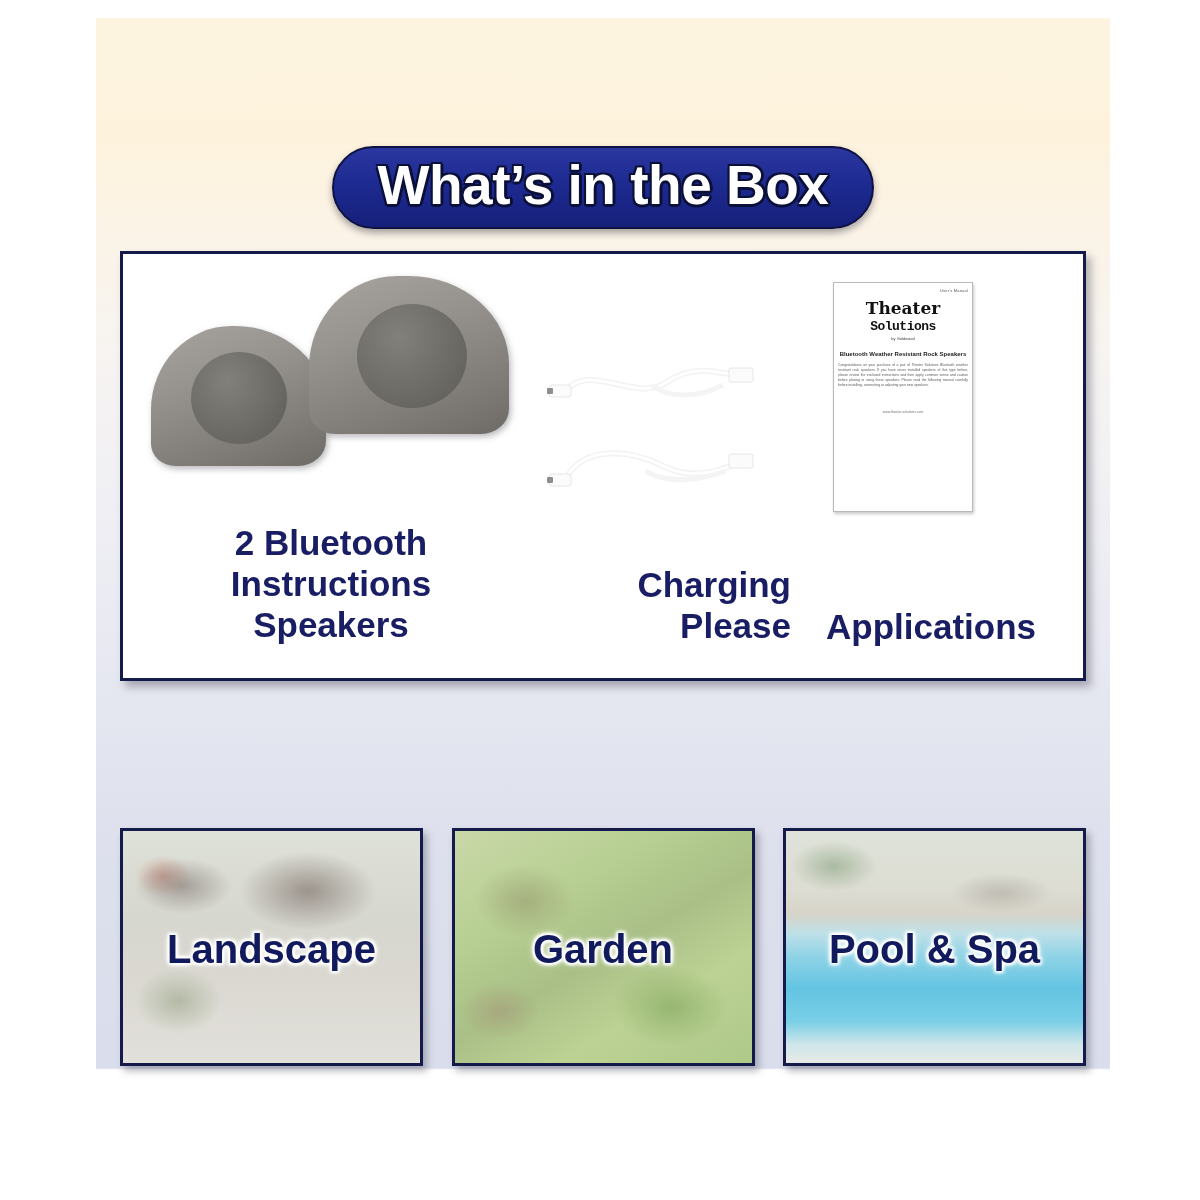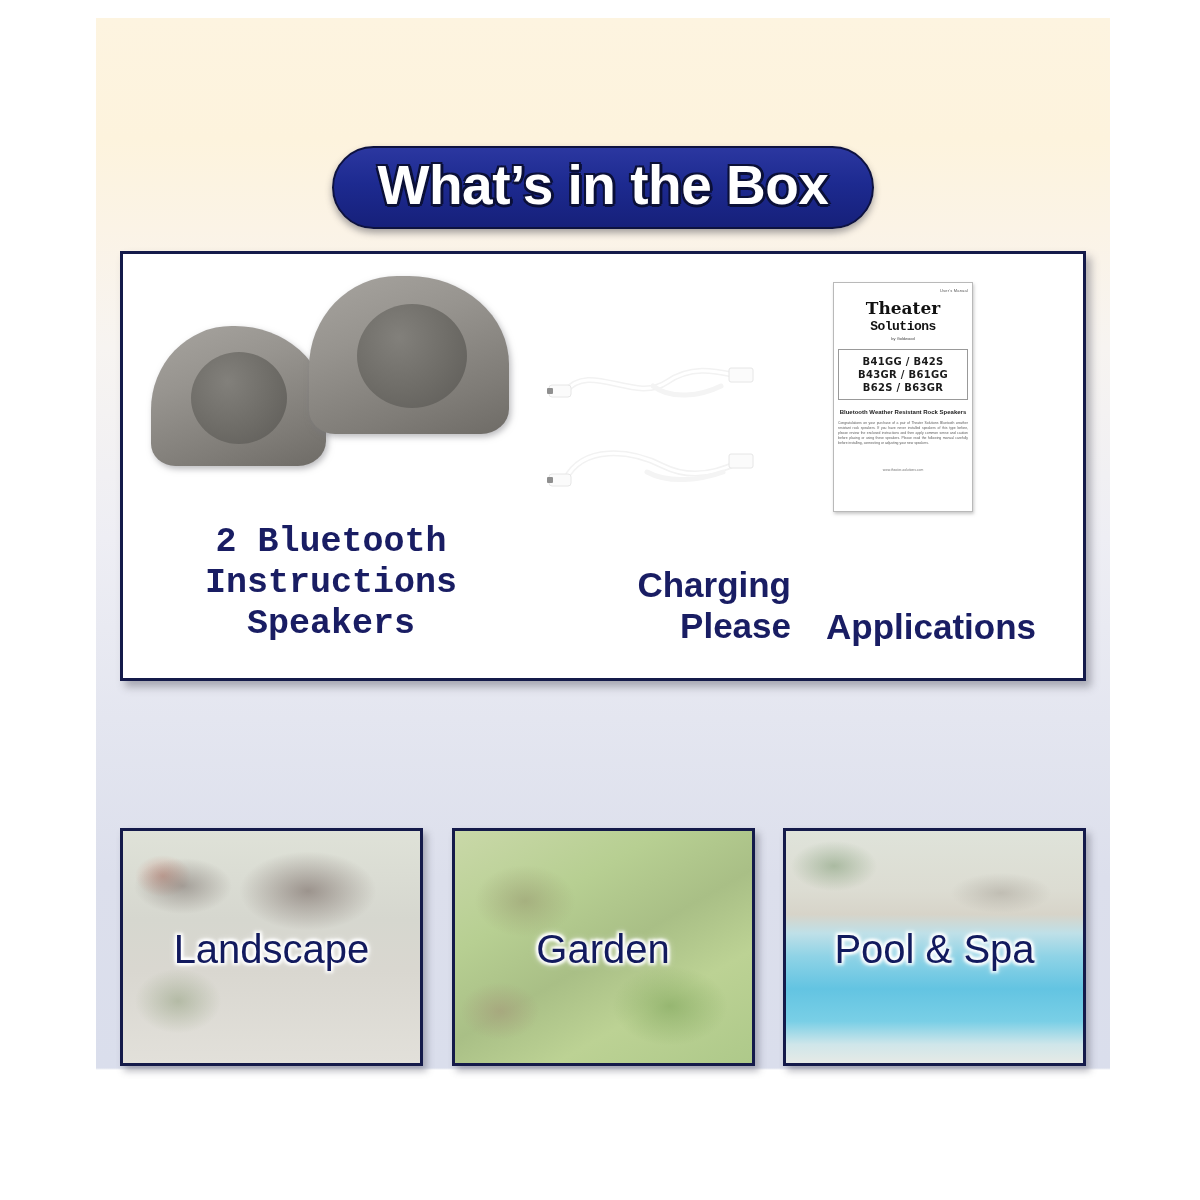--- a/index.html
+++ b/index.html
@@ -82,21 +82,21 @@
   .box-cols {
     position: relative;
     width: 100%;
     height: 100%;
   }
   .box-col {
     position: absolute;
     top: 0;
     height: 100%;
   }
-  #col-speakers { left: 18px;  width: 380px; font-family: Liberation Mono, monospace; }
+  #col-speakers { left: 18px;  width: 380px; }
   #col-cables   { left: 398px; width: 270px; }
   #col-manual   { left: 668px; width: 280px; }
 
   .col-art {
     position: relative;
     height: 268px;
   }
   .col-caption {
     position: absolute;
     left: 0;
@@ -257,21 +257,21 @@
     position: absolute;
     inset: 0;
   }
   .app-label {
     position: absolute;
     left: 0;
     right: 0;
     top: 96px;
     text-align: center;
     color: #121a5e;
-    font-weight: normal;
+    font-weight: bold;
     font-size: 40px;
     line-height: 44px;
     text-shadow:
       -2px -2px 3px rgba(255,255,255,0.95),
        2px -2px 3px rgba(255,255,255,0.95),
       -2px  2px 3px rgba(255,255,255,0.95),
        2px  2px 3px rgba(255,255,255,0.95),
        0 0 8px rgba(255,255,255,0.9);
   }
 
@@ -356,25 +356,20 @@
 
       <div class="box-col" id="col-manual">
         <div class="col-art">
           <div id="manual">
             <div id="manual-usersmanual">User's Manual</div>
             <div id="manual-brand">
               <span id="manual-brand-1">Theater</span>
               <span id="manual-brand-2">Solutions</span>
               <span id="manual-brand-3">by Goldwood</span>
             </div>
-            <div id="manual-models">
-              <span>B41GG / B42S</span>
-              <span>B43GR / B61GG</span>
-              <span>B62S / B63GR</span>
-            </div>
             <div id="manual-subtitle">Bluetooth Weather Resistant Rock Speakers</div>
             <div id="manual-body">Congratulations on your purchase of a pair of Theater Solutions Bluetooth weather resistant rock speakers. If you have never installed speakers of this type before, please review the enclosed instructions and then apply common sense and caution before placing or using these speakers. Please read the following manual carefully before installing, connecting or adjusting your new speakers.</div>
             <div id="manual-footer">www.theater-solutions.com</div>
           </div>
         </div>
         <div class="col-caption" id="cap-manual">
           <span>Applications</span>
         </div>
       </div>
 

